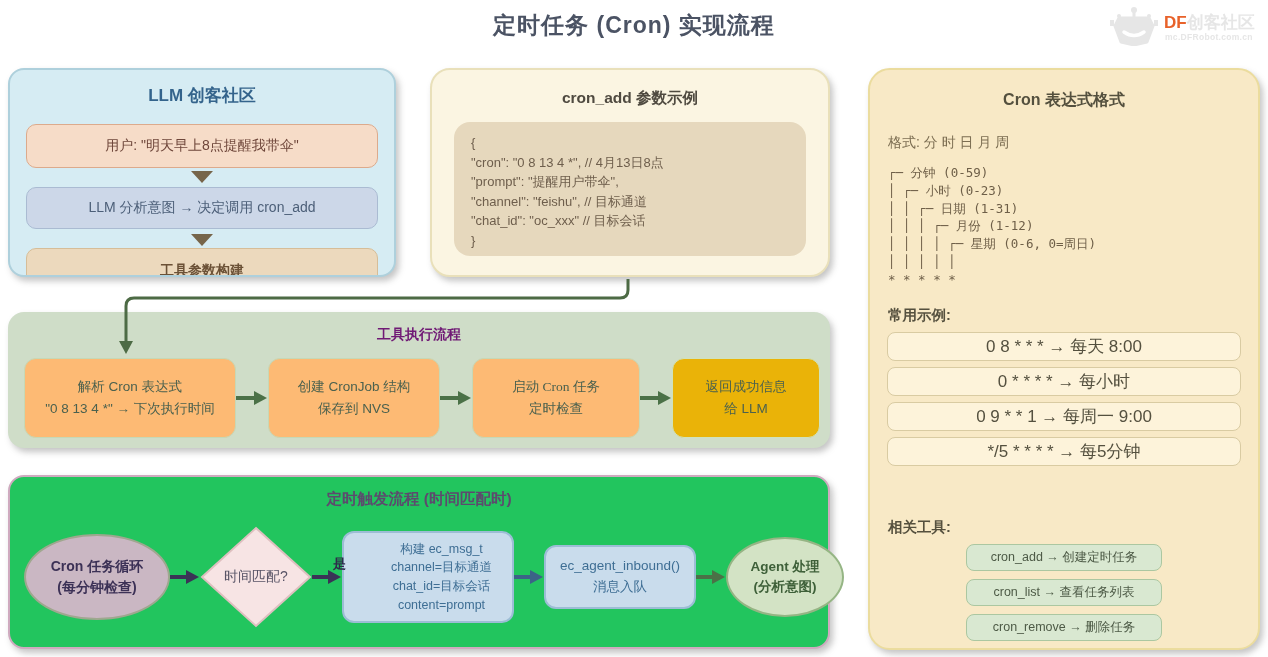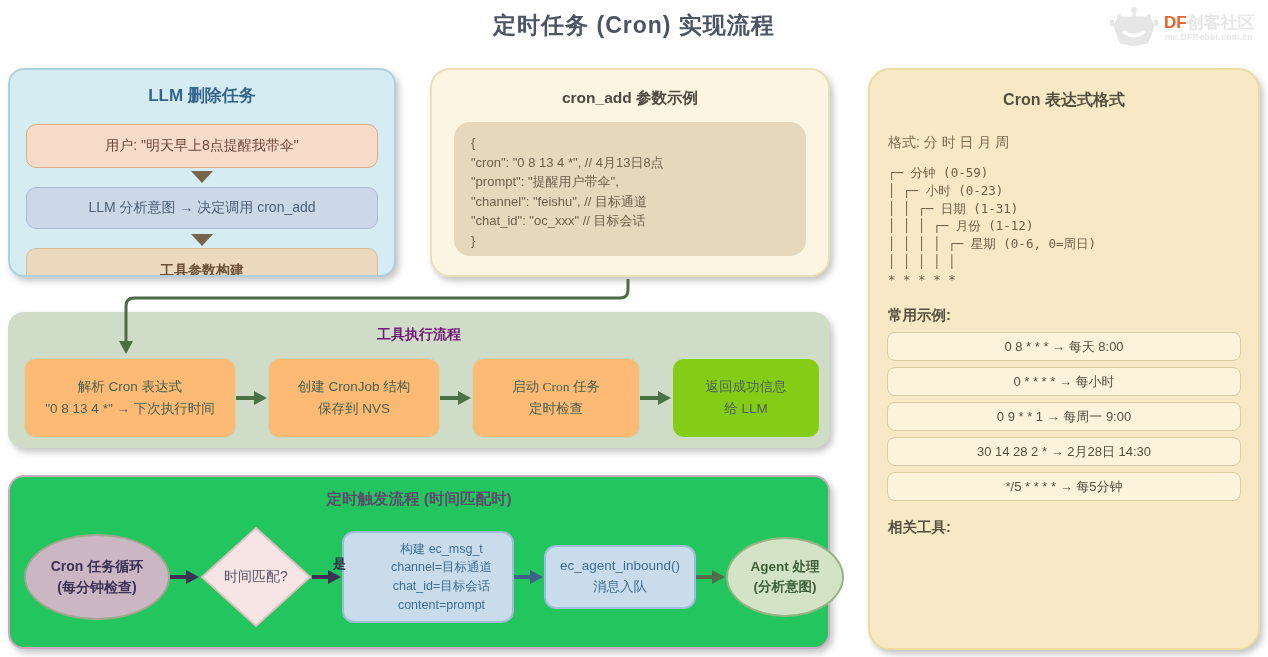--- a/index.html
+++ b/index.html
@@ -51,21 +51,21 @@
 
   
   .exec-panel { left:8px; top:312px; width:822px; height:136px; background:#cfddc8; }
   .exec-panel .panel-title { top:14px; font-size:14px; color:#701a75; }
   .exec-row { position:absolute; left:16px; right:16px; top:46px; height:80px;
     display:flex; align-items:center; justify-content:space-between; }
   .exec-step { height:80px; border-radius:12px; background:#fdba74; border:1.5px solid #c6d8b6;
     color:#4b614e; font-size:13.5px; line-height:1.6; display:flex; flex-direction:column;
     align-items:center; justify-content:center; text-align:center; flex:none; }
   .exec-step.s1 { width:212px; } .exec-step.s2 { width:172px; }
-  .exec-step.s3 { width:168px;font-family:Liberation Serif, serif; } .exec-step.s4 { width:148px; background:#84cc16; border-color:#cfe2bd; }
+  .exec-step.s3 { width:168px;font-family:Liberation Serif, serif; } .exec-step.s4 { width:148px; background:#eab308; border-color:#cfe2bd; }
   .arrow-svg { flex:none; }
   .a-green line { stroke:#4b7147; stroke-width:4; } .a-green polygon { fill:#4b7147; }
   .a-purple line { stroke:#3a3356; stroke-width:4; } .a-purple polygon { fill:#3a3356; }
   .a-blue line { stroke:#3c6387; stroke-width:4; } .a-blue polygon { fill:#3c6387; }
 
   
   .trigger-panel { left:8px; top:475px; width:822px; height:174px; background:#22c55e;
     border:2px solid #cfaabf; }
   .trigger-panel .panel-title { top:12px; font-size:15.5px; color:#5d4a6e; }
   .trig-row { position:absolute; left:14px; right:14px; top:42px; height:116px;
@@ -92,21 +92,21 @@
     border:2px solid #ebdc9e; border-radius:22px; }
   .format-panel .panel-title { top:20px; font-size:16px; color:#54503e; }
   .format-line { position:absolute; left:18px; top:64px; font-size:14px; color:#7c6e52; }
   .tree { position:absolute; left:18px; top:94px; font-family:"DejaVu Sans Mono",monospace;
     font-size:12.5px; line-height:1.42; color:#6e5f48; white-space:pre; }
   .sec-label { position:absolute; left:18px; font-weight:bold; font-size:14.5px; color:#55503e; }
   .lbl-examples { top:236px; } .lbl-tools { top:448px; }
   .examples { position:absolute; left:17px; right:17px; top:262px; }
   .example-row { height:29px; margin-bottom:6px; background:#fdf3da; border:1.5px solid #d9cba2;
     border-radius:8px; display:flex; align-items:center; justify-content:center;
-    font-size:13px; color:#54503f; }
+    font-size:17px; color:#54503f; }
   .tools { position:absolute; left:0; width:100%; top:474px; }
   .tool-row { width:196px; height:27px; margin:0 auto 8px auto; background:#d9e8d1;
     border:1.5px solid #abc7a1; border-radius:8px; display:flex; align-items:center;
     justify-content:center; font-size:12.5px; color:#4d5a46; }
 </style>
 </head>
 <body>
 
 <div id="stage">
 
@@ -121,21 +121,21 @@
       <rect x="0" y="14" width="4" height="6" fill="#e6e6e6"></rect>
       <rect x="44" y="14" width="4" height="6" fill="#e6e6e6"></rect>
       <polygon points="9,12 39,12 43,20 37,36 24,39 11,36 5,20" fill="#e6e6e6" stroke="#e6e6e6" stroke-width="3" stroke-linejoin="round"></polygon>
       <path d="M14,26 Q24,33 34,26" stroke="#ffffff" stroke-width="3.5" fill="none" stroke-linecap="round"></path>
     </svg>
     <div class="logo-text"><span class="df">DF</span><span class="cn">创客社区</span></div>
     <div class="logo-sub">mc.DFRobot.com.cn</div>
   </div>
 
   <div class="panel llm-panel">
-    <div class="panel-title">LLM 删除任务</div>
+    <div class="panel-title">LLM 创客社区</div>
     <div class="llm-step llm-step-user">用户: "明天早上8点提醒我带伞"</div>
     <div class="chev chev1"></div>
     <div class="llm-step llm-step-llm">LLM 分析意图 → 决定调用 cron_add</div>
     <div class="chev chev2"></div>
     <div class="llm-step llm-step-build">工具参数构建</div>
   </div>
 
   <div class="panel example-panel">
     <div class="panel-title">cron_add 参数示例</div>
     <div class="code-block">
@@ -239,24 +239,28 @@
 │ │ ┌─ 日期 (1-31)
 │ │ │ ┌─ 月份 (1-12)
 │ │ │ │ ┌─ 星期 (0-6, 0=周日)
 │ │ │ │ │
 * * * * *</pre>
     <div class="sec-label lbl-examples">常用示例:</div>
     <div class="examples">
       <div class="example-row">0 8 * * * → 每天 8:00</div>
       <div class="example-row">0 * * * * → 每小时</div>
       <div class="example-row">0 9 * * 1 → 每周一 9:00</div>
-      <div class="example-row">30 14 28 2 * → 2月28日 14:30</div>
       <div class="example-row">*/5 * * * * → 每5分钟</div>
     </div>
     <div class="sec-label lbl-tools">相关工具:</div>
+    <div class="tools">
+      <div class="tool-row">cron_add → 创建定时任务</div>
+      <div class="tool-row">cron_list → 查看任务列表</div>
+      <div class="tool-row">cron_remove → 删除任务</div>
+    </div>
   </div>
 
   <svg class="overlay" viewBox="0 0 1268 657">
     <path class="conn" d="M628,279 L628,290 Q628,298 620,298 L134,298 Q126,298 126,306 L126,342"></path>
     <polygon class="conn-head" points="119,341 133,341 126,354"></polygon>
   </svg>
 
 </div>
 
 </body></html>

